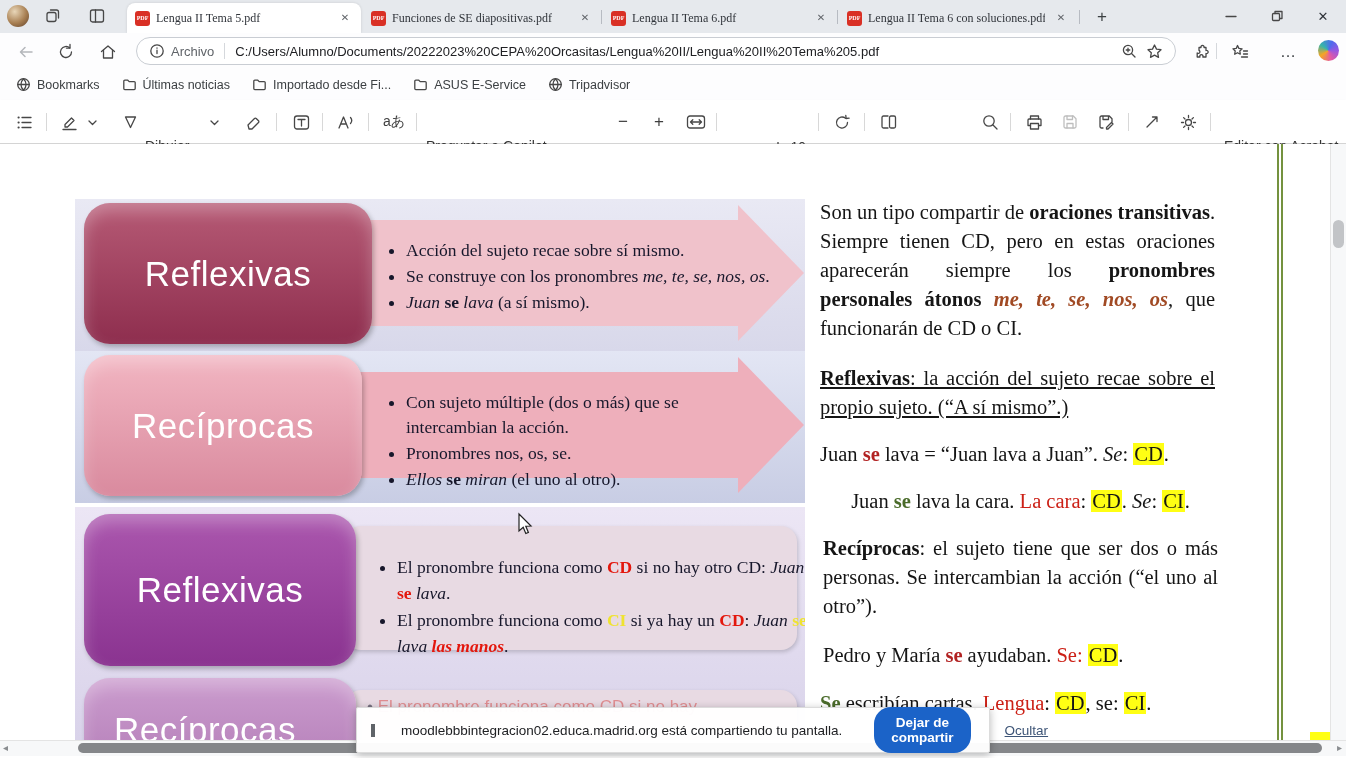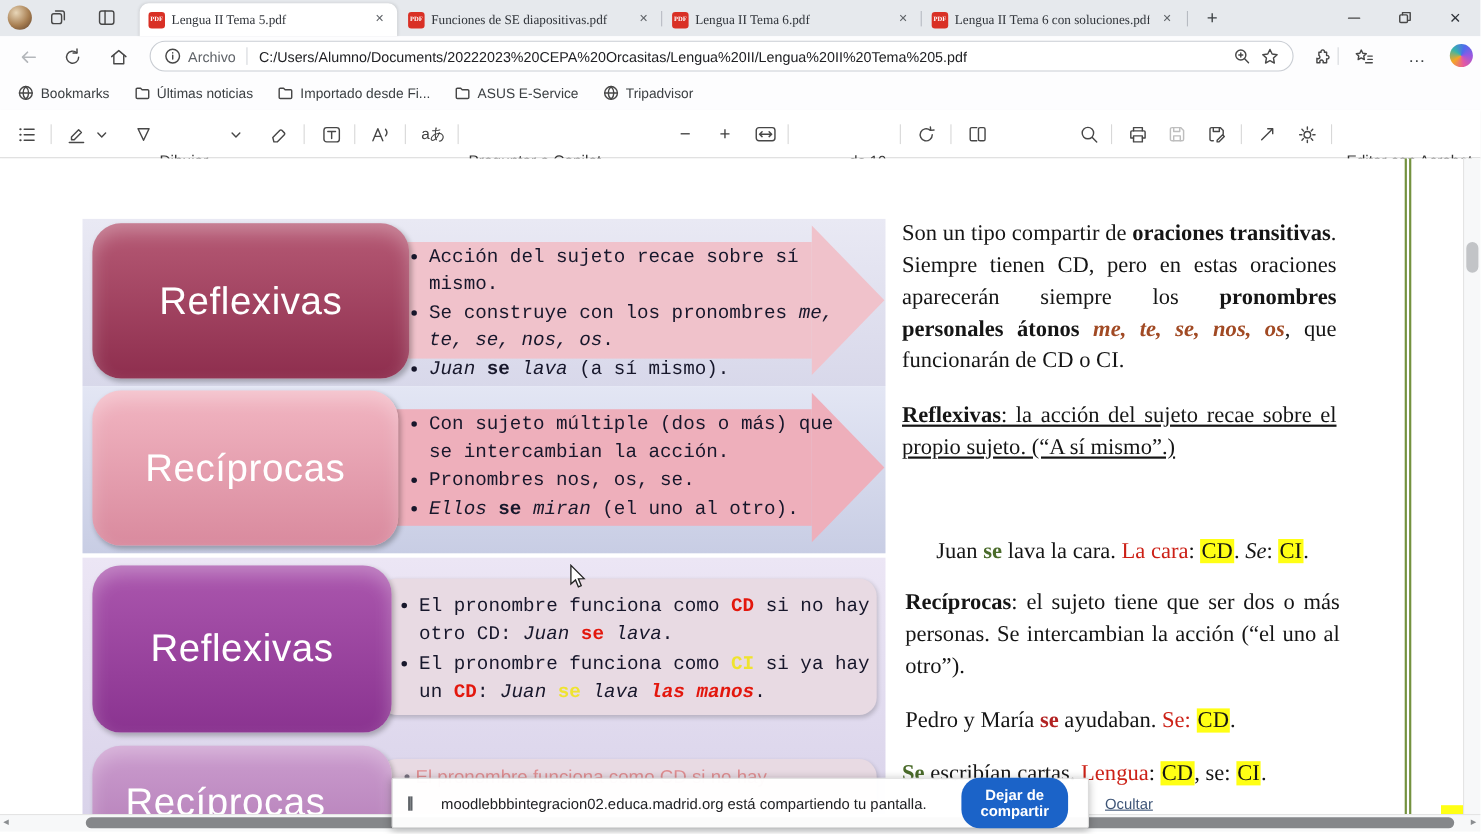--- a/index.html
+++ b/index.html
@@ -47,22 +47,22 @@
              text-align:center;font-size:13px;color:#222;font-family:"Liberation Sans",sans-serif;box-sizing:border-box;padding:0;}
 
   
   #doc-title{left:76px;top:152px;width:690px;font-size:29px;color:#2c74b8;letter-spacing:.5px;
              font-family:"DejaVu Sans",sans-serif;}
   .slide-row{overflow:hidden;}
   .big-box{border-radius:26px;display:flex;align-items:center;justify-content:center;
            box-shadow:inset 0 8px 16px rgba(255,255,255,.28), 2px 3px 5px rgba(0,0,0,.25);}
   .big-box .bx-label{color:#fff;font-size:35px;letter-spacing:.5px;font-family:"Liberation Sans",sans-serif;}
   .arrow-head{width:0;height:0;}
-  .slide-ul{margin:0;padding:0 0 0 18px;font-size:17.5px;line-height:25px;color:#17172b;
-            font-family:Liberation Mono, monospace;}
+  .slide-ul{margin:16px;padding:0 0 0 18px;font-size:17.5px;line-height:25px;color:#17172b;
+            font-family:Liberation Serif, serif;}
   .slide-ul li{margin-bottom:1px;}
   .it{font-style:italic;}
   .bo{font-weight:bold;}
   .cd-red{color:#e3170d;font-weight:bold;}
   .ci-yel{color:#efe32f;font-weight:bold;}
   .panel{border-radius:16px;background:#e8dae3;box-shadow:1px 2px 4px rgba(0,0,0,.18);}
 
   
   .rc{left:820px;width:395px;font-family:"Liberation Serif",serif;font-size:20.5px;line-height:29px;
       color:#151515;text-align:justify;}
@@ -418,20 +418,23 @@
       <span style="color:#1c1c30;opacity:.55;">• </span><span>El pronombre funciona como CD si no hay</span>
     </div>
   </div>
 
   <div class="abs rc" style="top:54px;">
     <span>Son un tipo compartir de </span><span class="bo">oraciones transitivas</span><span>. Siempre tienen CD, pero en estas oraciones aparecerán siempre los </span><span class="bo">pronombres personales átonos</span><span> </span><span class="brown">me, te, se, nos, os</span><span>, que funcionarán de CD o CI.</span>
   </div>
   <div class="abs rc" style="top:220px;text-decoration:underline;">
     <span class="bo">Reflexivas</span><span>: la acción del sujeto recae sobre el propio sujeto. (“A sí mismo”.)</span>
   </div>
+  <div class="abs rc" style="top:296px;text-align:left;">
+    <span>Juan </span><span class="dred">se</span><span> lava = “Juan lava a Juan”. </span><span class="it">Se</span><span>: </span><span class="hl">CD</span><span>.</span>
+  </div>
   <div class="abs rc" style="top:343px;left:823px;text-align:center;">
     <span>Juan </span><span class="dgreen">se</span><span> lava la cara. </span><span class="red">La cara</span><span>: </span><span class="hl">CD</span><span>. </span><span class="it">Se</span><span>: </span><span class="hl">CI</span><span>.</span>
   </div>
   <div class="abs rc" style="top:390px;left:823px;">
     <span class="bo">Recíprocas</span><span>: el sujeto tiene que ser dos o más personas. Se intercambian la acción (“el uno al otro”).</span>
   </div>
   <div class="abs rc" style="top:497px;left:823px;text-align:left;">
     <span>Pedro y María </span><span class="dred">se</span><span> ayudaban. </span><span class="red">Se</span><span class="red">: </span><span class="hl">CD</span><span>.</span>
   </div>
   <div class="abs rc" style="top:545px;text-align:left;">

